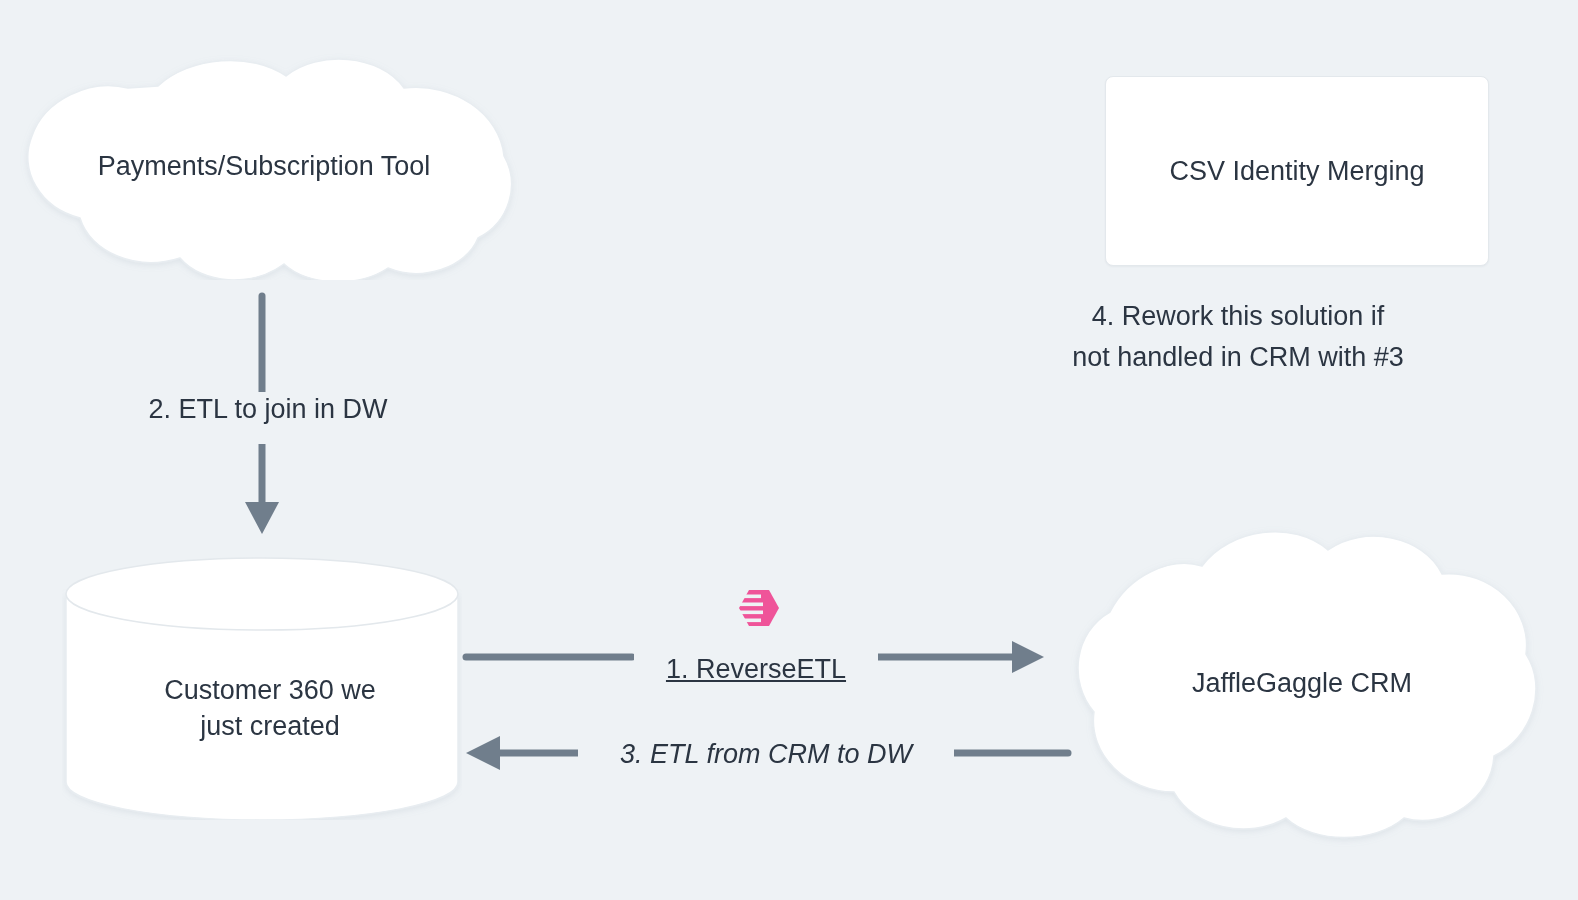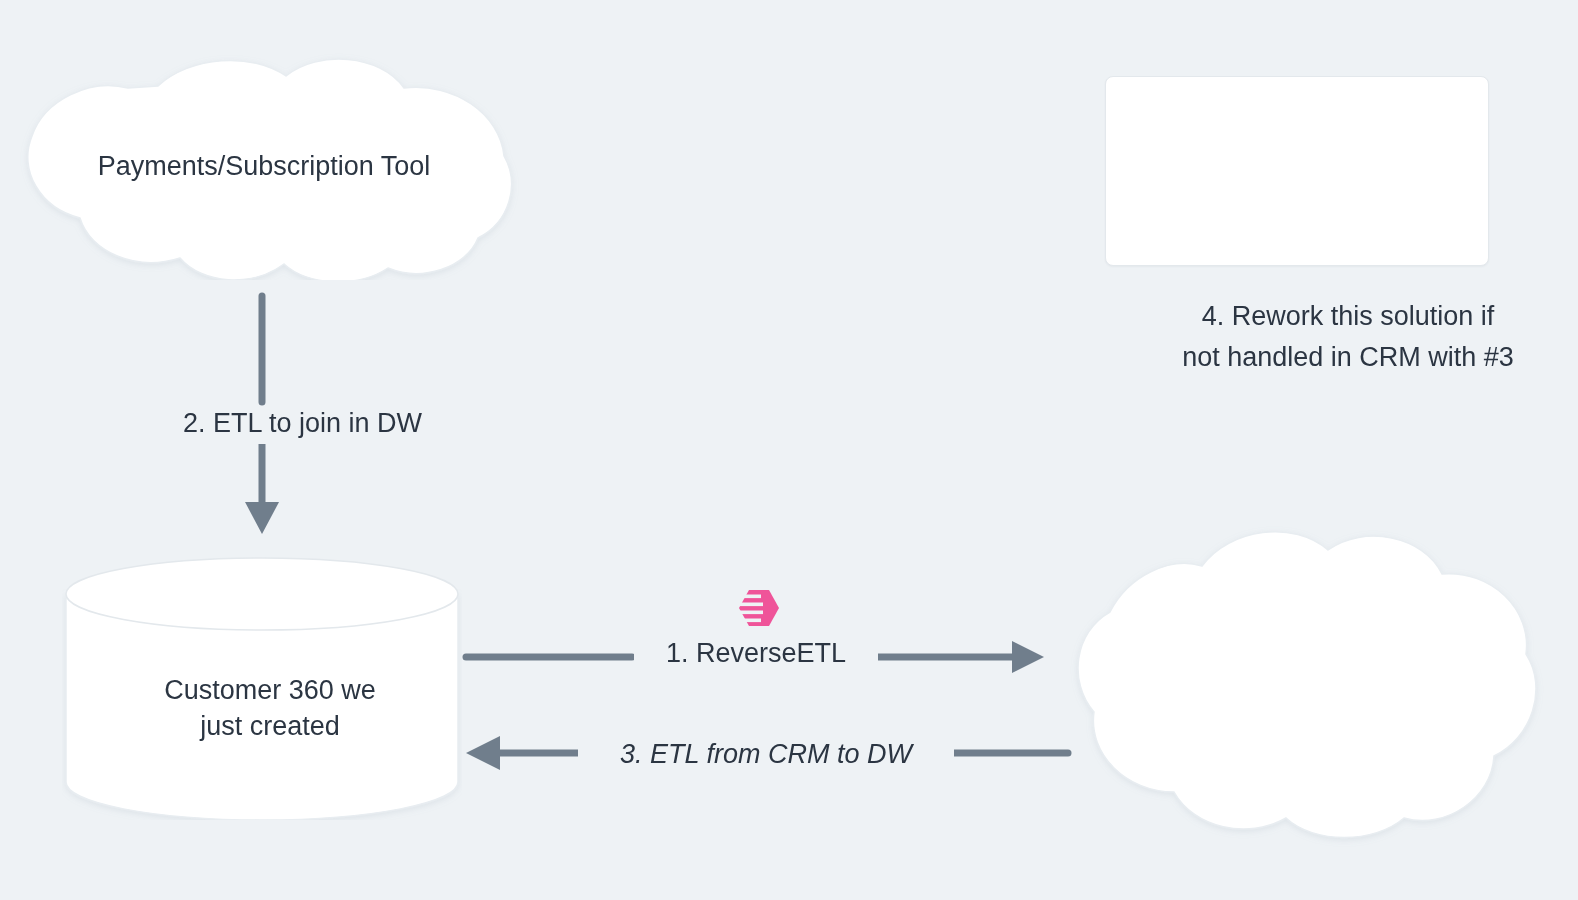--- a/index.html
+++ b/index.html
@@ -66,21 +66,21 @@
     height: 190px;
     display: flex;
     align-items: center;
     justify-content: center;
     font-size: 27px;
   }
 
   
   #note-4 {
     position: absolute;
-    left: 1124px;
+    left: 1014px;
     top: 296px;
     width: 448px;
     text-align: center;
     font-size: 27px;
     color: #2b3542;
     line-height: 1.52;
     white-space: pre-line;
   }
 
   
@@ -135,30 +135,30 @@
   .edge-label {
     position: absolute;
     color: #2b3542;
     font-size: 27px;
     background: #eef2f5;
     text-align: center;
     white-space: nowrap;
   }
   #edge-label-2 {
     left: 108px;
-    top: 406px;
+    top: 392px;
     width: 308px;
     padding: 2px 6px;
-    text-align: right;
   }
   #edge-label-1 {
     left: 634px;
-    top: 636px;
+    top: 652px;
     width: 236px;
     padding: 2px 4px;
+    text-decoration: underline;
   }
   #edge-label-3 {
     left: 578px;
     top: 737px;
     width: 368px;
     padding: 2px 4px;
     font-style: italic;
   }
 
   
@@ -210,20 +210,21 @@
              C 458 216, 414 230, 380 216
              C 350 236, 300 234, 276 212
              C 244 236, 194 232, 172 206
              C 128 220, 82 200, 72 166
              C 32 156, 10 118, 24 84
              C 36 48, 82 26, 120 36 Z" fill="#ffffff" stroke="#e8edf1" stroke-width="1.5" filter="url(#node-shadow)"></path>
   </svg>
   <div class="node-label" id="payments-cloud-label">Payments/Subscription Tool</div>
 
   <div id="csv-box"></div>
+  <div class="node-label" id="csv-box-label">CSV Identity Merging</div>
 
   <div id="note-4">4. Rework this solution if
 not handled in CRM with #3</div>
 
   <svg id="database-cylinder" viewBox="0 0 400 264">
     <path d="M 4 38 L 4 226 A 196 38 0 0 0 396 226 L 396 38 Z" fill="#ffffff" stroke="#e8edf1" stroke-width="1.5" filter="url(#node-shadow)"></path>
     <ellipse cx="200" cy="38" rx="196" ry="36" fill="#ffffff" stroke="#e3e8ec" stroke-width="1.5"></ellipse>
   </svg>
   <div class="node-label" id="database-label">Customer 360 we
 just created</div>
@@ -234,20 +235,21 @@
              C 312 6, 372 18, 390 56
              C 440 52, 480 92, 474 136
              C 496 170, 480 220, 442 238
              C 440 280, 394 312, 352 300
              C 322 326, 262 326, 234 300
              C 196 322, 142 310, 122 274
              C 74 274, 36 236, 42 194
              C 16 164, 22 114, 58 94
              C 76 58, 118 38, 150 48 Z" fill="#ffffff" stroke="#e8edf1" stroke-width="1.5" filter="url(#node-shadow)"></path>
   </svg>
+  <div class="node-label" id="crm-cloud-label">JaffleGaggle CRM</div>
 
   <div class="edge-label" id="edge-label-2">2. ETL to join in DW</div>
 
   <div class="edge-label" id="edge-label-1">1. ReverseETL</div>
 
   <div class="edge-label" id="edge-label-3">3. ETL from CRM to DW</div>
 
   <svg id="dbt-logo" viewBox="0 0 44 40">
     <path d="M 12 2 L 32 2 L 42 20 L 32 38 L 12 38 L 2 20 Z" fill="#ef5499"></path>
     <rect x="0" y="6.5" width="24" height="3.6" fill="#eef2f5"></rect>

